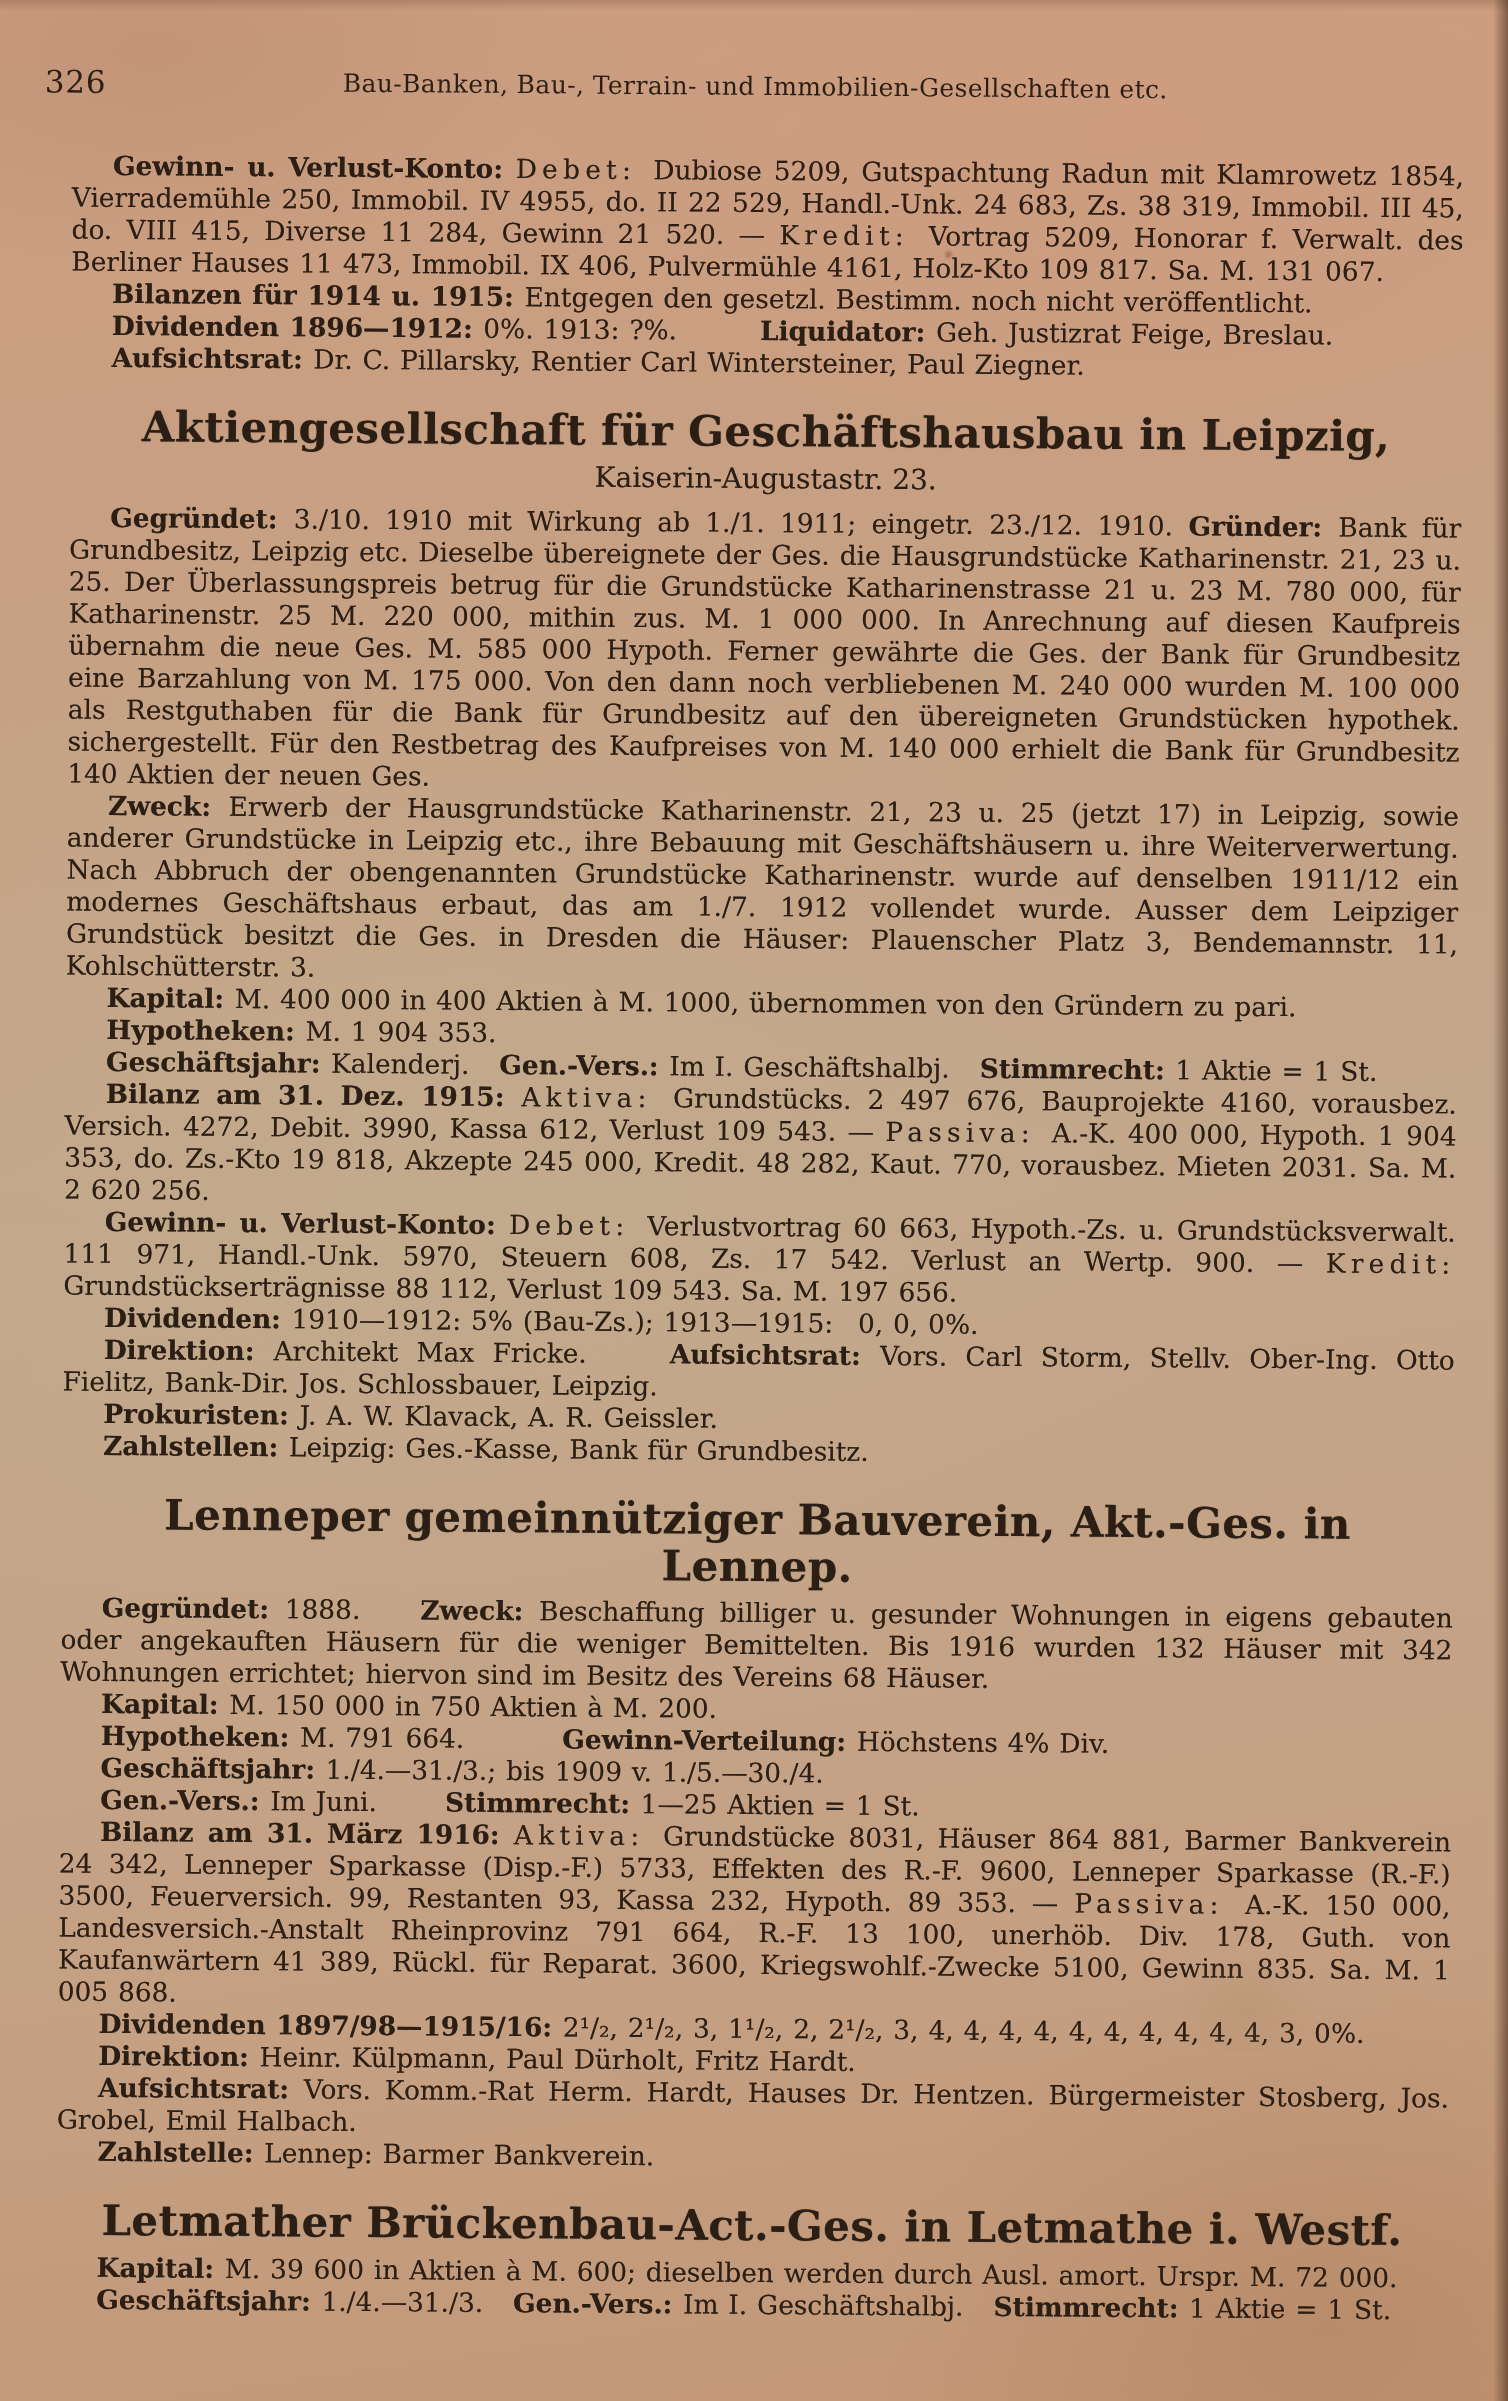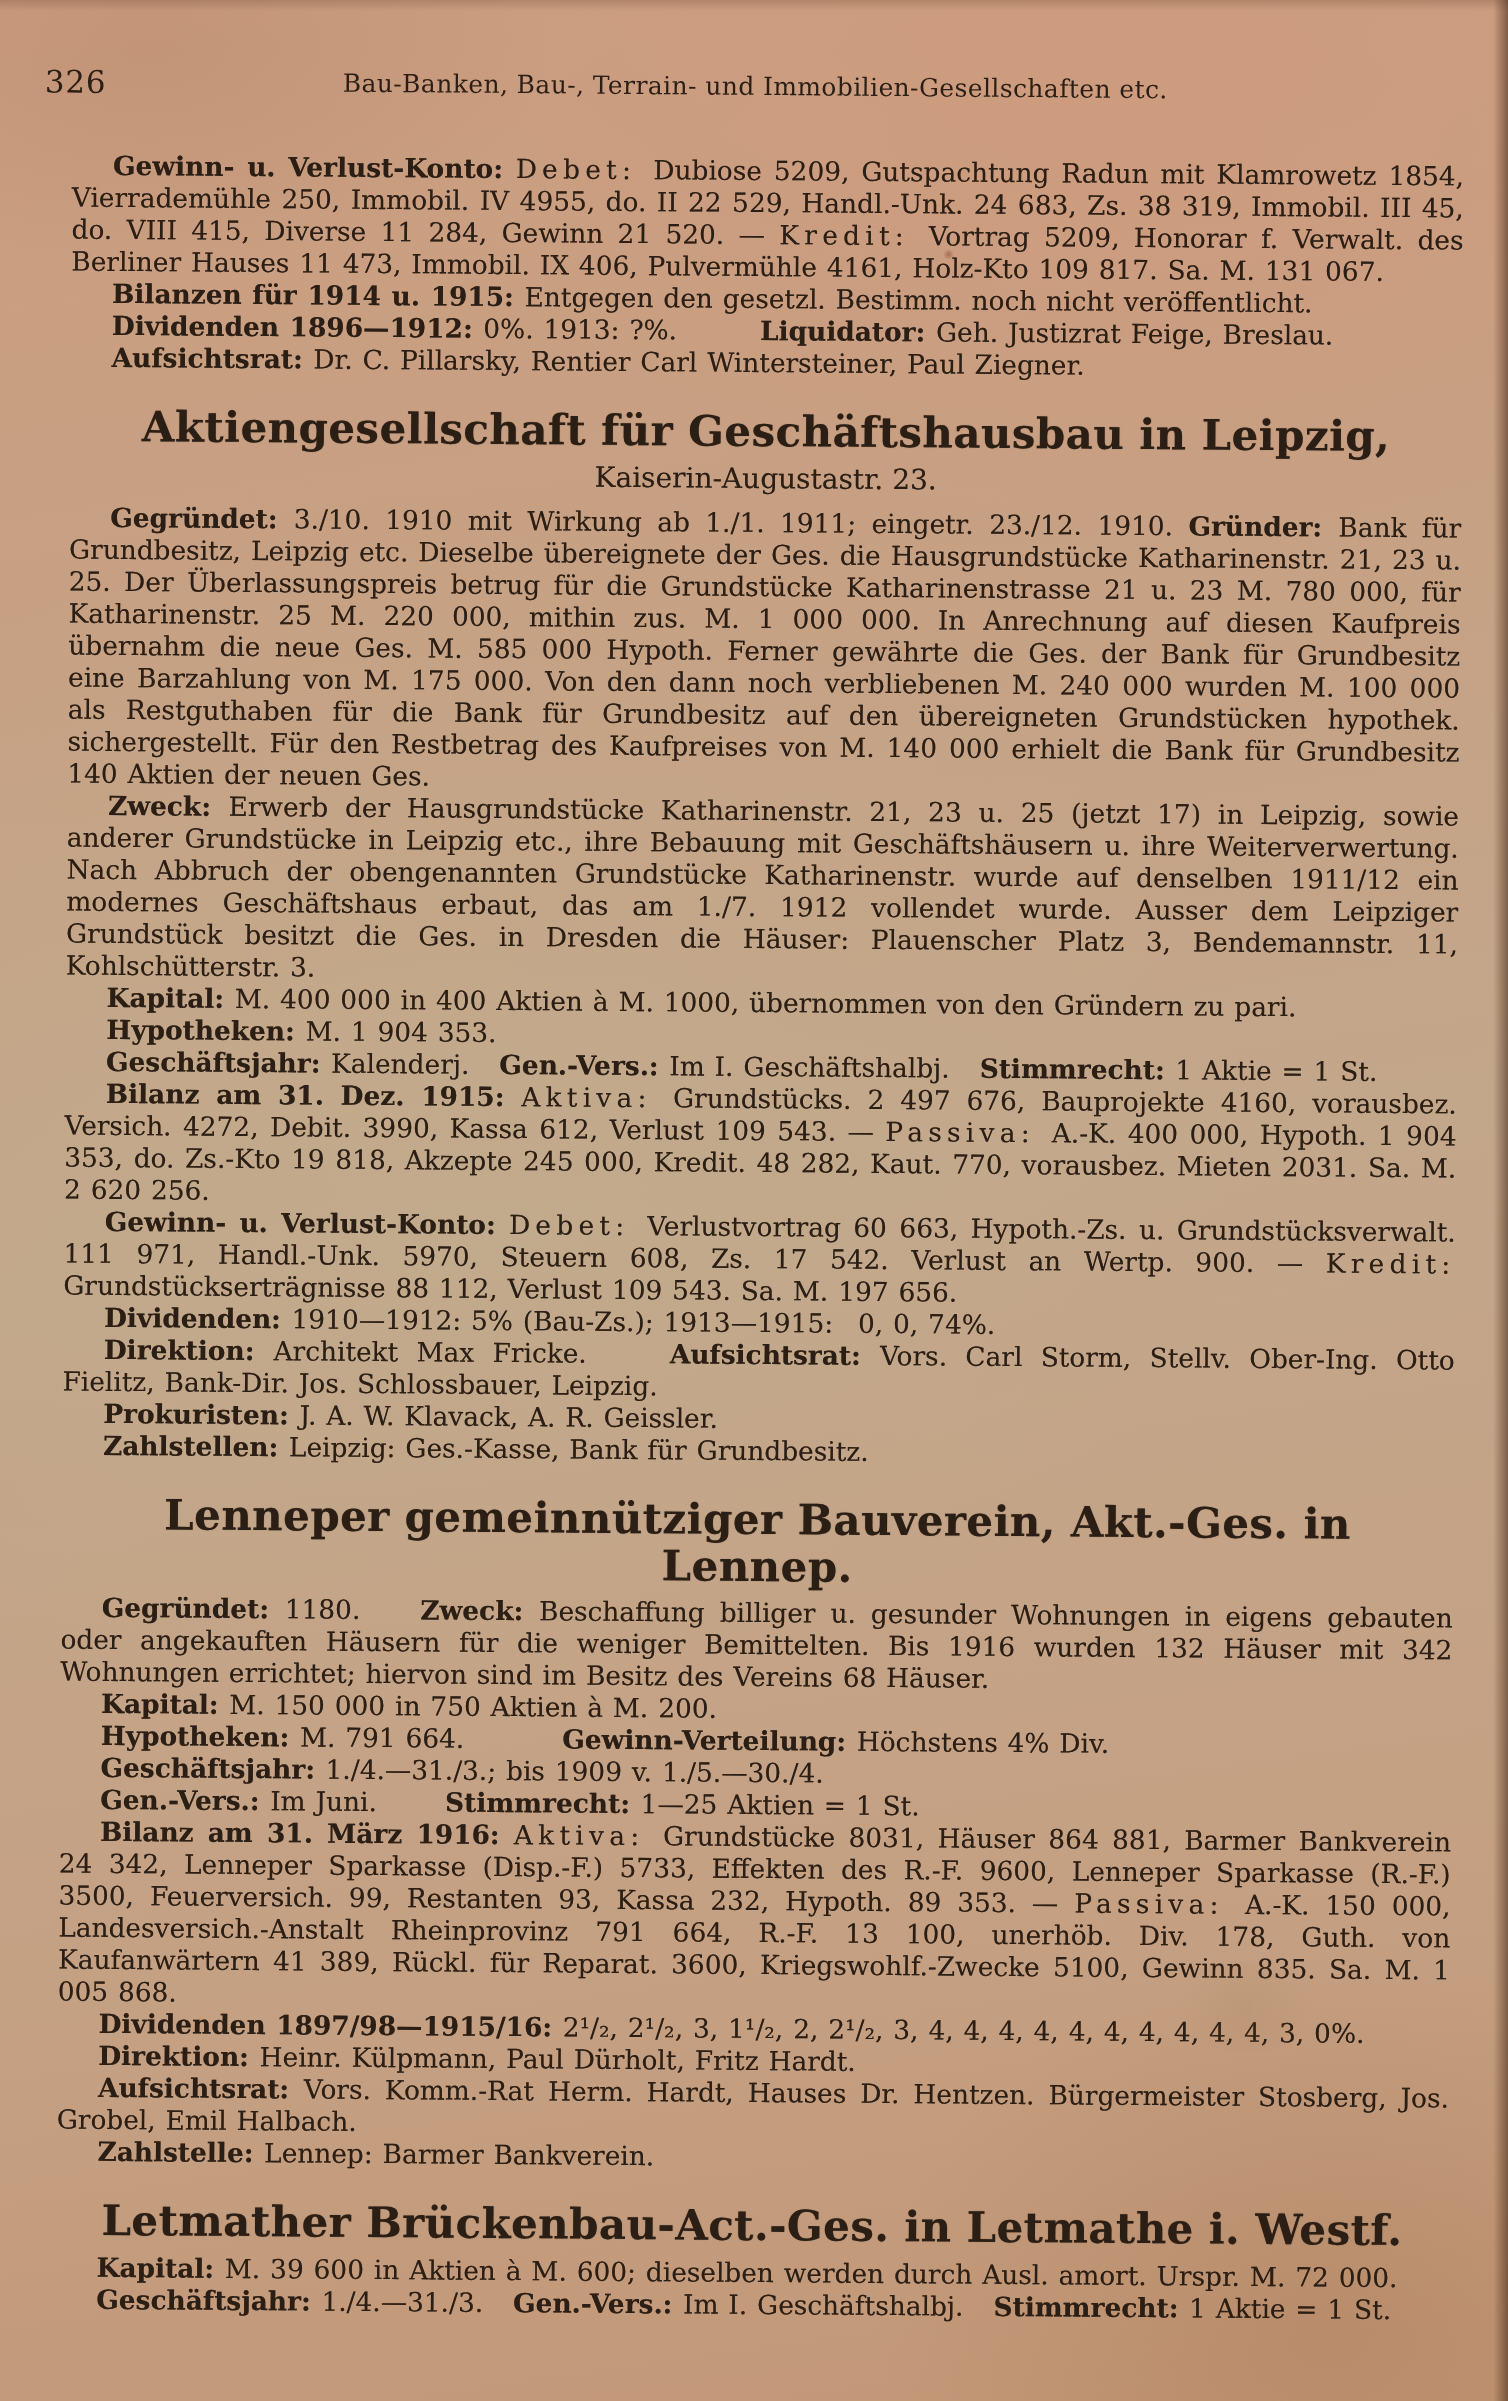--- a/index.html
+++ b/index.html
@@ -67,28 +67,28 @@
         <section>
           <h2>Aktiengesellschaft für Geschäftshausbau in Leipzig,</h2>
           <div class="sub">Kaiserin-Augustastr. 23.</div>
           <p><span class="b">Gegründet: </span><span class="r">3./10. 1910 mit Wirkung ab 1./1. 1911; eingetr. 23./12. 1910. </span><span class="b">Gründer: </span><span class="r">Bank für Grundbesitz, Leipzig etc. Dieselbe übereignete der Ges. die Hausgrundstücke Katharinenstr. 21, 23 u. 25. Der Überlassungspreis betrug für die Grundstücke Katharinenstrasse 21 u. 23 M. 780 000, für Katharinenstr. 25 M. 220 000, mithin zus. M. 1 000 000. In Anrechnung auf diesen Kaufpreis übernahm die neue Ges. M. 585 000 Hypoth. Ferner gewährte die Ges. der Bank für Grundbesitz eine Barzahlung von M. 175 000. Von den dann noch verbliebenen M. 240 000 wurden M. 100 000 als Restguthaben für die Bank für Grundbesitz auf den übereigneten Grundstücken hypothek. sichergestellt. Für den Restbetrag des Kaufpreises von M. 140 000 erhielt die Bank für Grundbesitz 140 Aktien der neuen Ges.</span></p>
           <p><span class="b">Zweck: </span><span class="r">Erwerb der Hausgrundstücke Katharinenstr. 21, 23 u. 25 (jetzt 17) in Leipzig, sowie anderer Grundstücke in Leipzig etc., ihre Bebauung mit Geschäftshäusern u. ihre Weiterverwertung. Nach Abbruch der obengenannten Grundstücke Katharinenstr. wurde auf denselben 1911/12 ein modernes Geschäftshaus erbaut, das am 1./7. 1912 vollendet wurde. Ausser dem Leipziger Grundstück besitzt die Ges. in Dresden die Häuser: Plauenscher Platz 3, Bendemannstr. 11, Kohlschütterstr. 3.</span></p>
           <p><span class="b">Kapital: </span><span class="r">M. 400 000 in 400 Aktien à M. 1000, übernommen von den Gründern zu pari.</span></p>
           <p><span class="b">Hypotheken: </span><span class="r">M. 1 904 353.</span></p>
           <p><span class="b">Geschäftsjahr: </span><span class="r">Kalenderj.</span><span class="gap" style="width: 30px;"></span><span class="b">Gen.-Vers.: </span><span class="r">Im I. Geschäftshalbj.</span><span class="gap" style="width: 30px;"></span><span class="b">Stimmrecht: </span><span class="r">1 Aktie = 1 St.</span></p>
           <p><span class="b">Bilanz am 31. Dez. 1915: </span><span class="spx">Aktiva: </span><span class="r">Grundstücks. 2 497 676, Bauprojekte 4160, vorausbez. Versich. 4272, Debit. 3990, Kassa 612, Verlust 109 543. — </span><span class="spx">Passiva: </span><span class="r">A.-K. 400 000, Hypoth. 1 904 353, do. Zs.-Kto 19 818, Akzepte 245 000, Kredit. 48 282, Kaut. 770, vorausbez. Mieten 2031. Sa. M. 2 620 256.</span></p>
           <p><span class="b">Gewinn- u. Verlust-Konto: </span><span class="spx">Debet: </span><span class="r">Verlustvortrag 60 663, Hypoth.-Zs. u. Grundstücksverwalt. 111 971, Handl.-Unk. 5970, Steuern 608, Zs. 17 542. Verlust an Wertp. 900. — </span><span class="spx">Kredit: </span><span class="r">Grundstückserträgnisse 88 112, Verlust 109 543. Sa. M. 197 656.</span></p>
-          <p><span class="b">Dividenden: </span><span class="r">1910—1912: 5% (Bau-Zs.); 1913—1915: </span><span class="gap" style="width: 15px;"></span><span class="r">0, 0, 74%.</span></p>
+          <p><span class="b">Dividenden: </span><span class="r">1910—1912: 5% (Bau-Zs.); 1913—1915: </span><span class="gap" style="width: 15px;"></span><span class="r">0, 0, 0%.</span></p>
           <p><span class="b">Direktion: </span><span class="r">Architekt Max Fricke.</span><span class="gap" style="width: 83px;"></span><span class="b">Aufsichtsrat: </span><span class="r">Vors. Carl Storm, Stellv. Ober-Ing. Otto Fielitz, Bank-Dir. Jos. Schlossbauer, Leipzig.</span></p>
           <p><span class="b">Prokuristen: </span><span class="r">J. A. W. Klavack, A. R. Geissler.</span></p>
           <p><span class="b">Zahlstellen: </span><span class="r">Leipzig: Ges.-Kasse, Bank für Grundbesitz.</span></p>
         </section>
         <section>
           <h2>Lenneper gemeinnütziger Bauverein, Akt.-Ges. in Lennep.</h2>
-          <p><span class="b">Gegründet: </span><span class="r">1180.</span><span class="gap" style="width: 60px;"></span><span class="b">Zweck: </span><span class="r">Beschaffung billiger u. gesunder Wohnungen in eigens gebauten oder angekauften Häusern für die weniger Bemittelten. Bis 1916 wurden 132 Häuser mit 342 Wohnungen errichtet; hiervon sind im Besitz des Vereins 68 Häuser.</span></p>
+          <p><span class="b">Gegründet: </span><span class="r">1888.</span><span class="gap" style="width: 60px;"></span><span class="b">Zweck: </span><span class="r">Beschaffung billiger u. gesunder Wohnungen in eigens gebauten oder angekauften Häusern für die weniger Bemittelten. Bis 1916 wurden 132 Häuser mit 342 Wohnungen errichtet; hiervon sind im Besitz des Vereins 68 Häuser.</span></p>
           <p><span class="b">Kapital: </span><span class="r">M. 150 000 in 750 Aktien à M. 200.</span></p>
           <p><span class="b">Hypotheken: </span><span class="r">M. 791 664.</span><span class="gap" style="width: 98px;"></span><span class="b">Gewinn-Verteilung: </span><span class="r">Höchstens 4% Div.</span></p>
           <p><span class="b">Geschäftsjahr: </span><span class="r">1./4.—31./3.; bis 1909 v. 1./5.—30./4.</span></p>
           <p><span class="b">Gen.-Vers.: </span><span class="r">Im Juni.</span><span class="gap" style="width: 68px;"></span><span class="b">Stimmrecht: </span><span class="r">1—25 Aktien = 1 St.</span></p>
           <p><span class="b">Bilanz am 31. März 1916: </span><span class="spx">Aktiva: </span><span class="r">Grundstücke 8031, Häuser 864 881, Barmer Bankverein 24 342, Lenneper Sparkasse (Disp.-F.) 5733, Effekten des R.-F. 9600, Lenneper Sparkasse (R.-F.) 3500, Feuerversich. 99, Restanten 93, Kassa 232, Hypoth. 89 353. — </span><span class="spx">Passiva: </span><span class="r">A.-K. 150 000, Landesversich.-Anstalt Rheinprovinz 791 664, R.-F. 13 100, unerhöb. Div. 178, Guth. von Kaufanwärtern 41 389, Rückl. für Reparat. 3600, Kriegswohlf.-Zwecke 5100, Gewinn 835. Sa. M. 1 005 868.</span></p>
           <p><span class="b">Dividenden 1897/98—1915/16: </span><span class="r">2¹/₂, 2¹/₂, 3, 1¹/₂, 2, 2¹/₂, 3, 4, 4, 4, 4, 4, 4, 4, 4, 4, 4, 3, 0%.</span></p>
           <p><span class="b">Direktion: </span><span class="r">Heinr. Külpmann, Paul Dürholt, Fritz Hardt.</span></p>
           <p><span class="b">Aufsichtsrat: </span><span class="r">Vors. Komm.-Rat Herm. Hardt, Hauses Dr. Hentzen. Bürgermeister Stosberg, Jos. Grobel, Emil Halbach.</span></p>
           <p><span class="b">Zahlstelle: </span><span class="r">Lennep: Barmer Bankverein.</span></p>
         </section>

